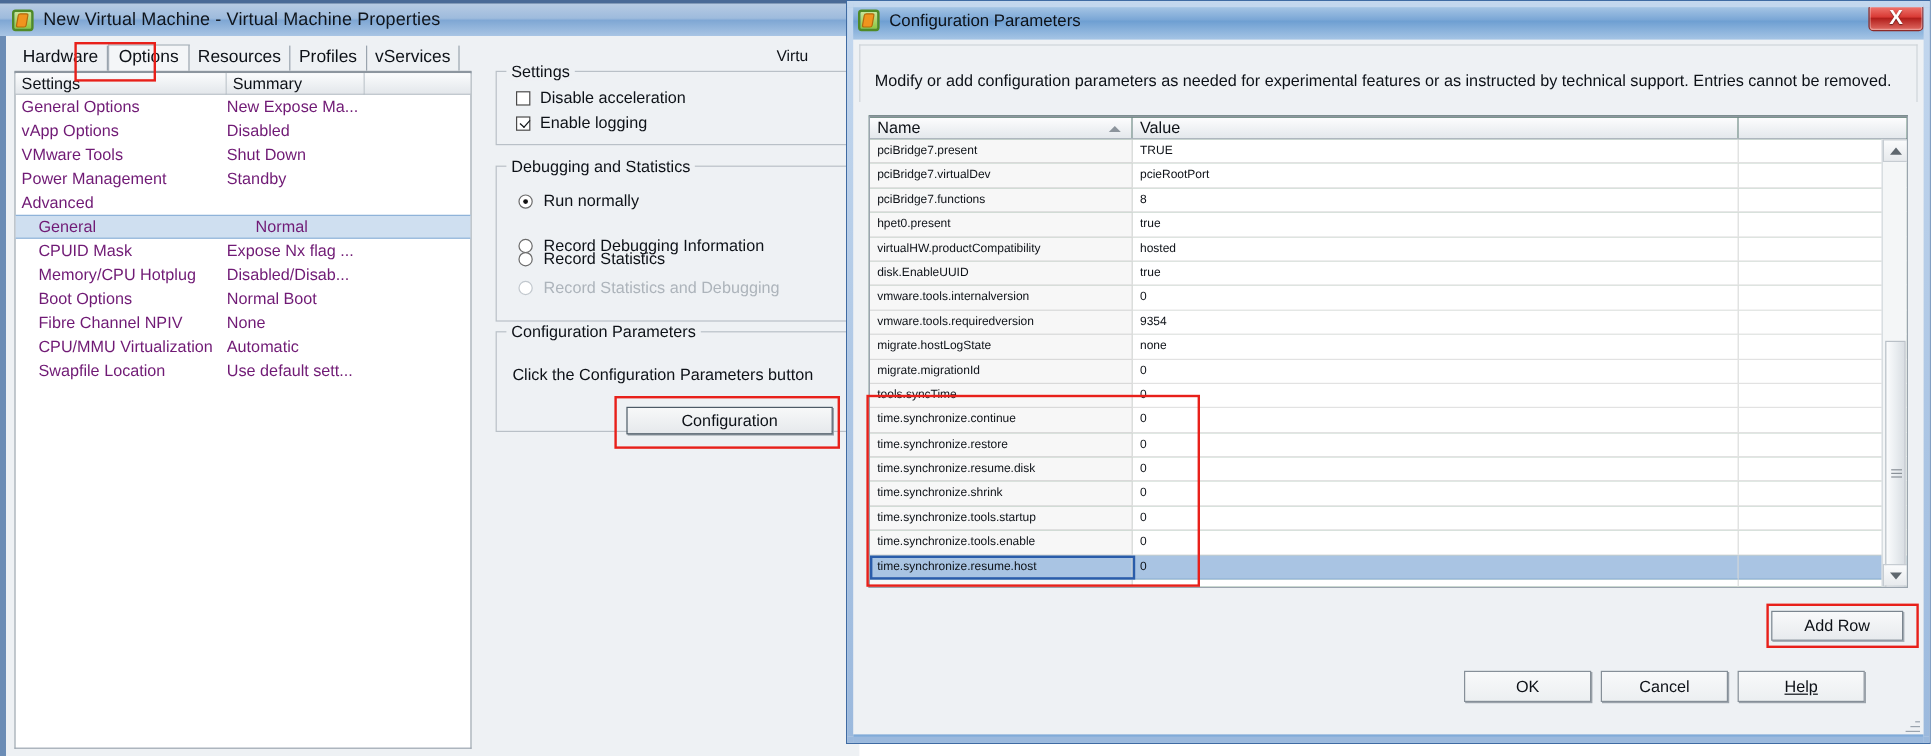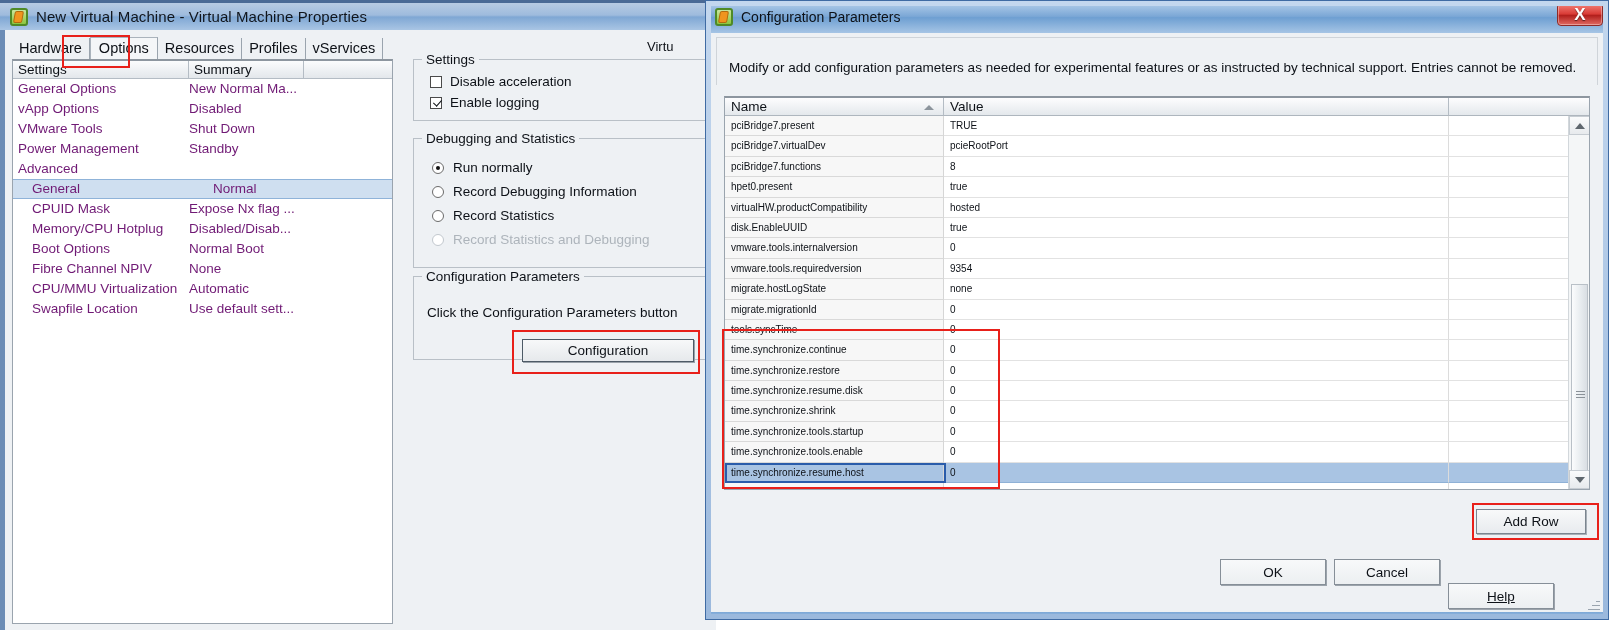--- a/index.html
+++ b/index.html
@@ -250,21 +250,21 @@
   }
   .dlg-btn {
     position: absolute; top: 558px; height: 26px; width: 106px;
     background: linear-gradient(to bottom,#f8f9fa,#eceff1);
     border: 1px solid #868f98; font-size: 13.5px; color:#0d1117;
     display:flex; align-items:center; justify-content:center;
     box-shadow: 1px 1px 0 #9ba3ab;
   }
   #btn-ok     { left: 514px; }
   #btn-cancel { left: 628px; }
-  #btn-help   { left: 742px; margin-top: 24px; }
+  #btn-help   { left: 742px; }
   #cfg-bottom-strip {
     position:absolute; left:5px; right:5px; bottom:0; height: 7px;
     background: linear-gradient(to bottom,#7ba7d6,#a9c6e6);
   }
   #cfg-resize-grip {
     position: absolute; right: 8px; bottom: 9px; width: 12px; height: 12px;
   }
   #cfg-resize-grip i {
     position:absolute; right:0; background:#9aa4ae; height:1px;
   }
@@ -304,21 +304,21 @@
 
     <div id="settings-panel">
       <div id="settings-header">
         <div class="sh c1">Settings</div>
         <div class="sh c2">Summary</div>
         <div class="sh c3"></div>
       </div>
       <div id="settings-rows">
           <div class="srow">
             <div class="nm">General Options</div>
-            <div class="sm">New Normal Ma...</div>
+            <div class="sm">New Expose Ma...</div>
           </div>
           <div class="srow">
             <div class="nm">vApp Options</div>
             <div class="sm">Disabled</div>
           </div>
           <div class="srow">
             <div class="nm">VMware Tools</div>
             <div class="sm">Shut Down</div>
           </div>
           <div class="srow">
@@ -375,21 +375,21 @@
           <span>Enable logging</span>
         </div>
       </div>
 
       <div class="groupbox" id="gb-debug">
         <div class="gb-title">Debugging and Statistics</div>
         <div class="radio-row" style="left:18px; top:21px;">
           <span class="radio sel"></span>
           <span>Run normally</span>
         </div>
-        <div class="radio-row" style="left:18px; top:45px;">
+        <div class="radio-row" style="left:18px; top:58px;">
           <span class="radio"></span>
           <span>Record Debugging Information</span>
         </div>
         <div class="radio-row" style="left:18px; top:69px;">
           <span class="radio"></span>
           <span>Record Statistics</span>
         </div>
         <div class="radio-row disabled" style="left:18px; top:93px;">
           <span class="radio"></span>
           <span>Record Statistics and Debugging</span>

